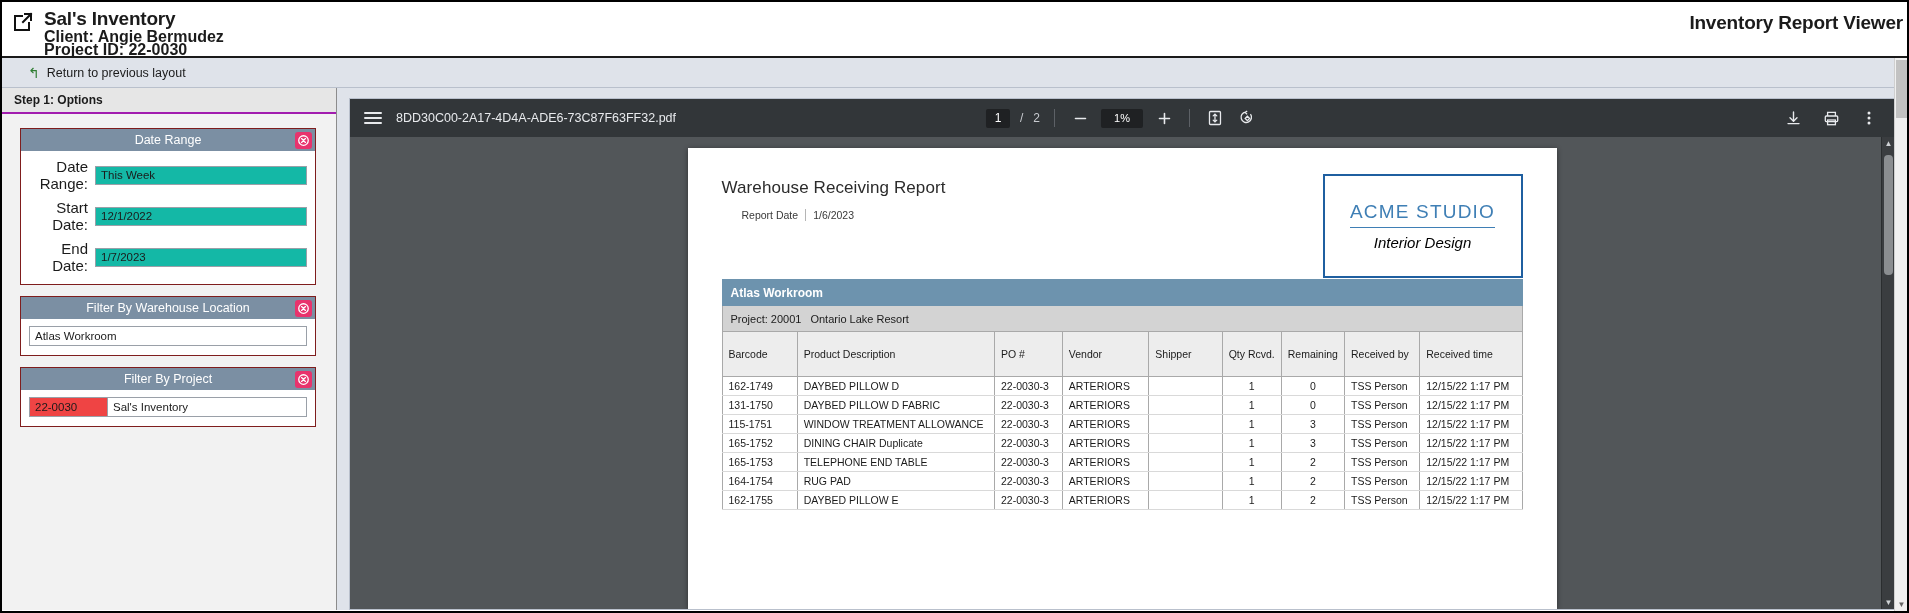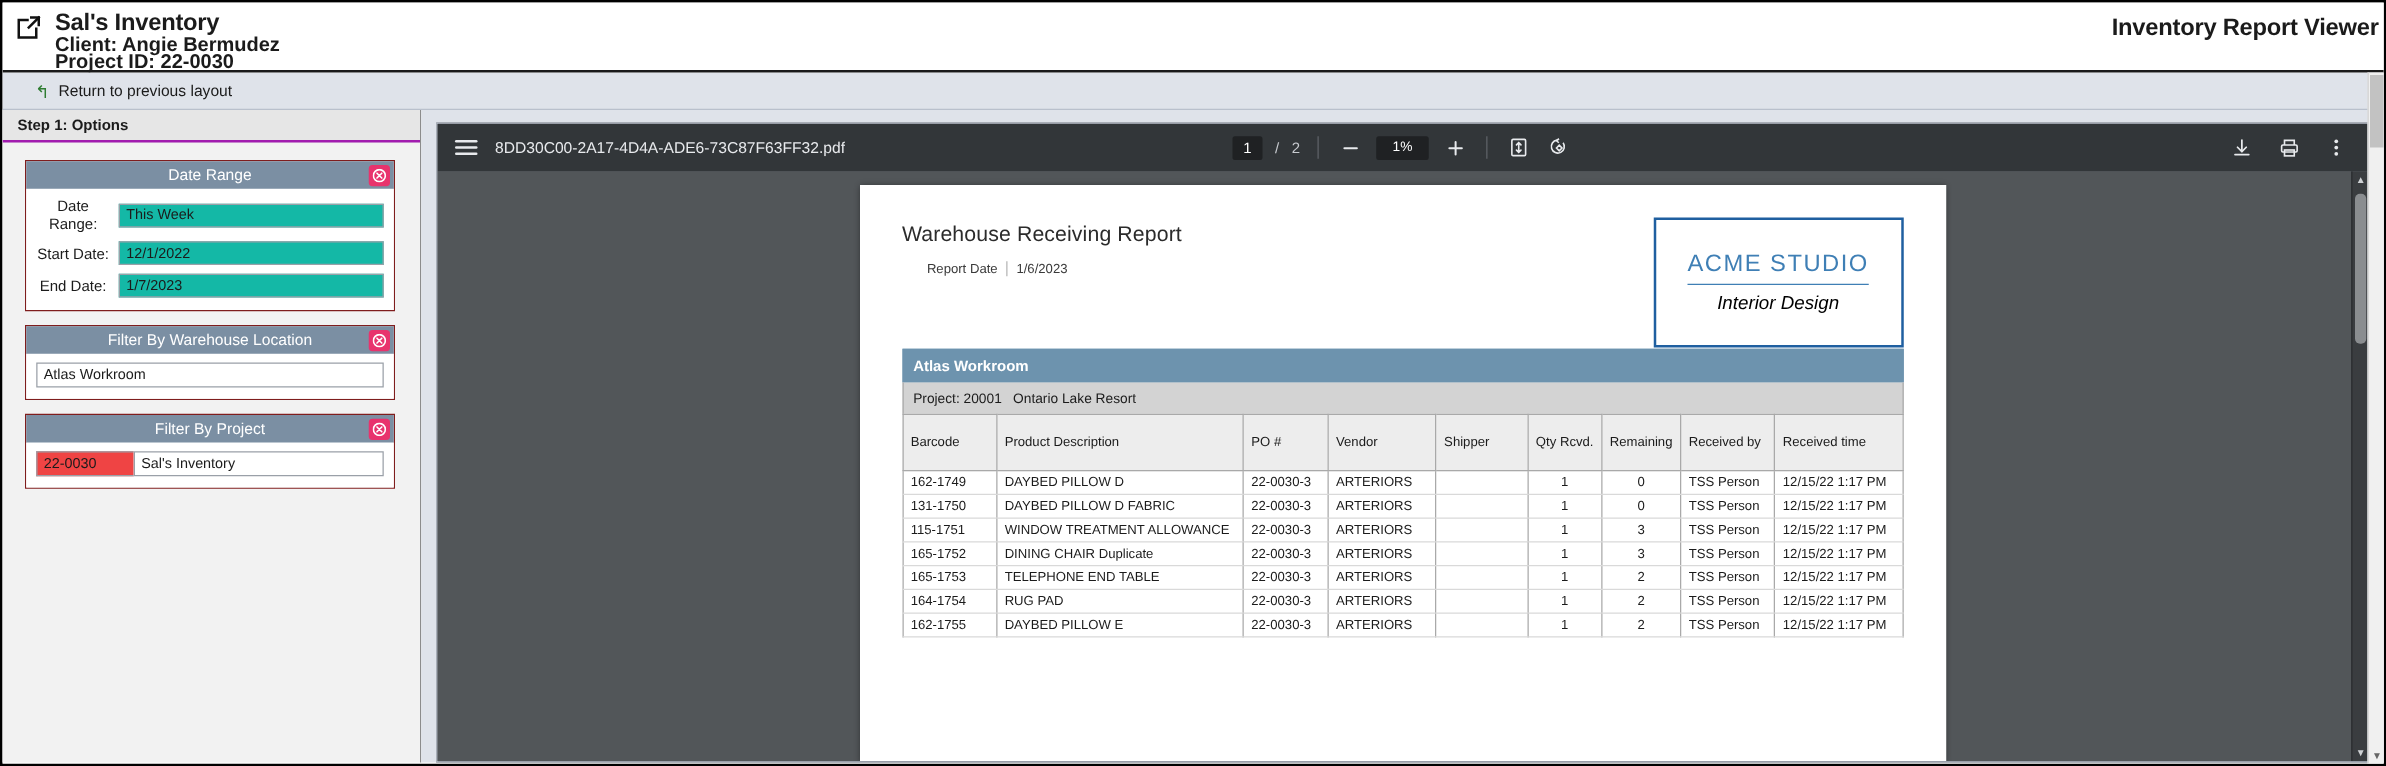--- a/index.html
+++ b/index.html
@@ -120,22 +120,22 @@
   }
   .close-badge svg { display: block; }
   .card-body { padding: 7px 8px 9px 8px; background:#fff; }
   .field-row {
     display: flex; align-items: center;
     margin-bottom: 7px;
   }
   .field-row:last-child { margin-bottom: 1px; }
   .field-label {
     width: 66px; flex: 0 0 66px;
-    text-align: center; padding-right: 7px;
-    font-size: 12px; color: #1b1b1b;
+    text-align: right; padding-right: 7px;
+    font-size: 15px; color: #1b1b1b;
   }
   .field-input {
     flex: 1;
     height: 19px;
     border: 1px solid #9aa0a8;
     background: #14b8a6;
     font-size: 11.5px; color: #1b1b1b;
     padding: 0 5px;
     display: flex; align-items: center;
   }

